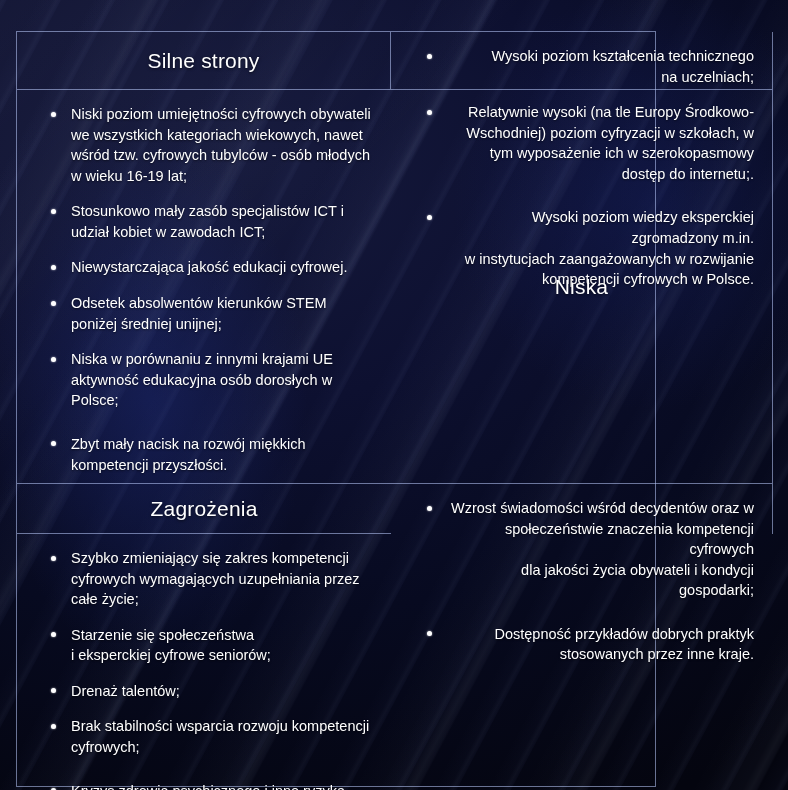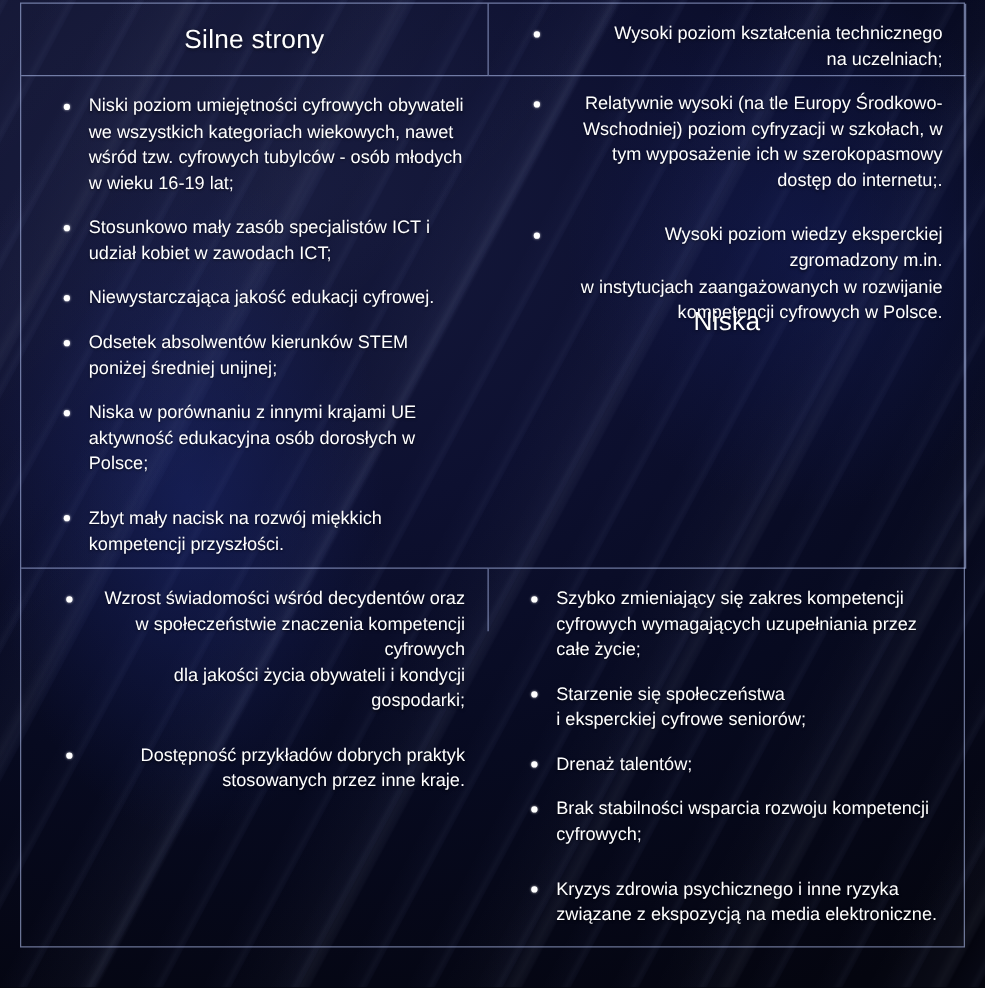--- a/index.html
+++ b/index.html
@@ -69,22 +69,22 @@
     position: absolute;
     right: -120px; top: -80px;
     width: 520px; height: 560px;
     background: radial-gradient(closest-side, rgba(30,45,130,0.28), rgba(0,0,0,0) 75%);
     pointer-events: none;
   }
 
   .grid {
     position: absolute;
     left: 16px;
-    top: 2px;
-    width: 756px;
+    top: 31px;
+    width: 640px;
     height: 756px;
     display: grid;
     grid-template-columns: 374px 382px;
     grid-template-rows: 58px 394px 50px 254px;
     border: 1px solid rgba(190,205,255,0.55);
     box-sizing: border-box;
   }
 
   .cell {
     box-sizing: border-box;
@@ -199,20 +199,23 @@
           <span class="bullet"></span>
           <span class="txt">Zbyt mały nacisk na rozwój miękkich kompetencji przyszłości.</span>
         </li>
       </ul>
     </div>
 
     <div class="cell hdr hdr-left">
       <span class="hdr-title">Niska</span>
     </div>
 
+    <div class="cell hdr">
+      <span class="hdr-title">Zagrożenia</span>
+    </div>
 
     <div class="cell body-left">
       <ul class="list">
         <li>
           <span class="bullet"></span>
           <span class="txt">Wzrost świadomości wśród decydentów oraz w społeczeństwie znaczenia kompetencji cyfrowych
 dla jakości życia obywateli i kondycji gospodarki;</span>
         </li>
         <li>
           <span class="bullet"></span>

